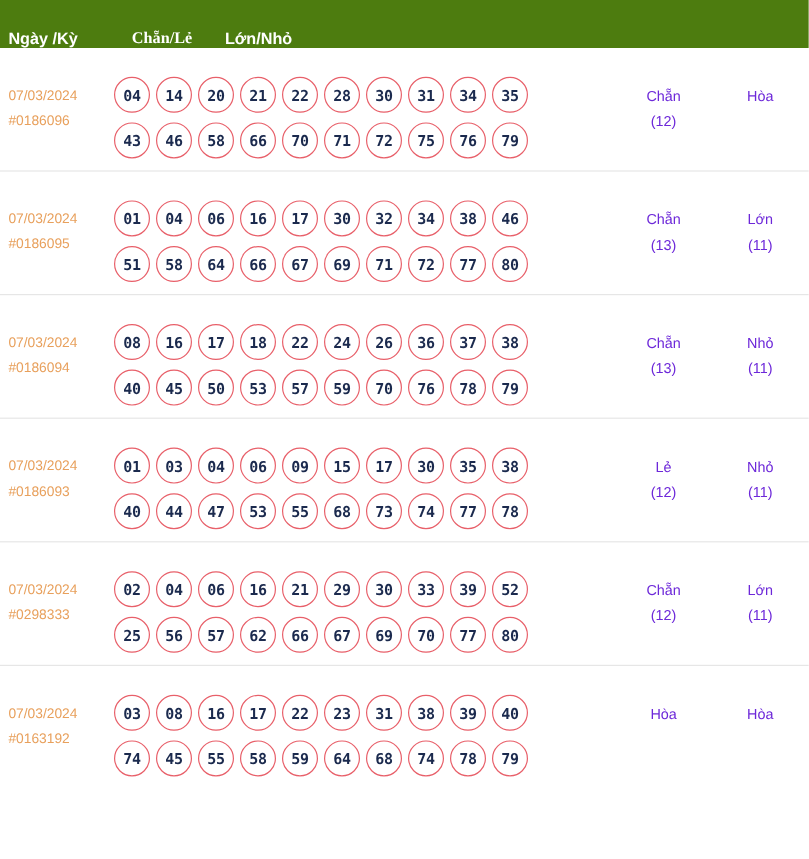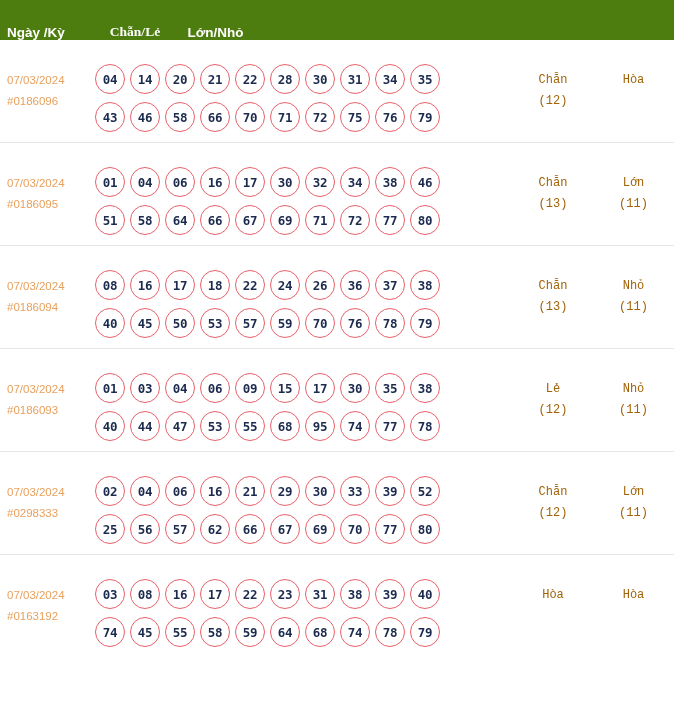--- a/index.html
+++ b/index.html
@@ -80,25 +80,24 @@
     align-items: center;
     justify-content: center;
     box-sizing: border-box;
     background: #ffffff;
     font-family: "DejaVu Sans Mono", monospace;
     letter-spacing: -0.3px;
   }
   .cell-parity, .cell-size {
     box-sizing: border-box;
     text-align: center;
-    color: #a16207;
+    color: #6d28d9;
     font-size: 12px;
     line-height: 21px;
     padding-top: 6px;
-    font-family: Liberation Mono, monospace;
   }
   .cell-parity { width: 80px; }
   .cell-size   { width: 81px; }
   .cnt { display: block; }
   .cnt:empty { display: none; }
 </style>
 </head>
 <body>
 
 <div class="table">
@@ -247,21 +246,21 @@
             <span class="ball">35</span>
             <span class="ball">38</span>
           </div>
           <div class="ball-line">
             <span class="ball">40</span>
             <span class="ball">44</span>
             <span class="ball">47</span>
             <span class="ball">53</span>
             <span class="ball">55</span>
             <span class="ball">68</span>
-            <span class="ball">95</span>
+            <span class="ball">73</span>
             <span class="ball">74</span>
             <span class="ball">77</span>
             <span class="ball">78</span>
           </div>
         </div>
         <div class="cell-parity">
           <span class="cnt">Lẻ</span>
           <span class="cnt">(12)</span>
         </div>
         <div class="cell-size">

